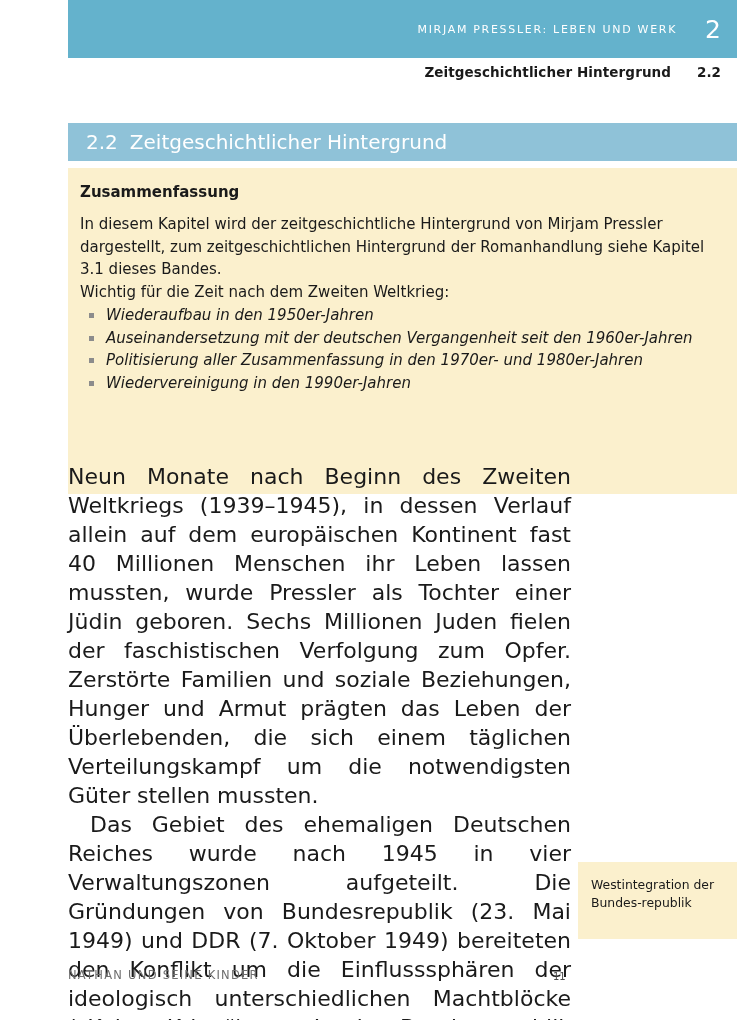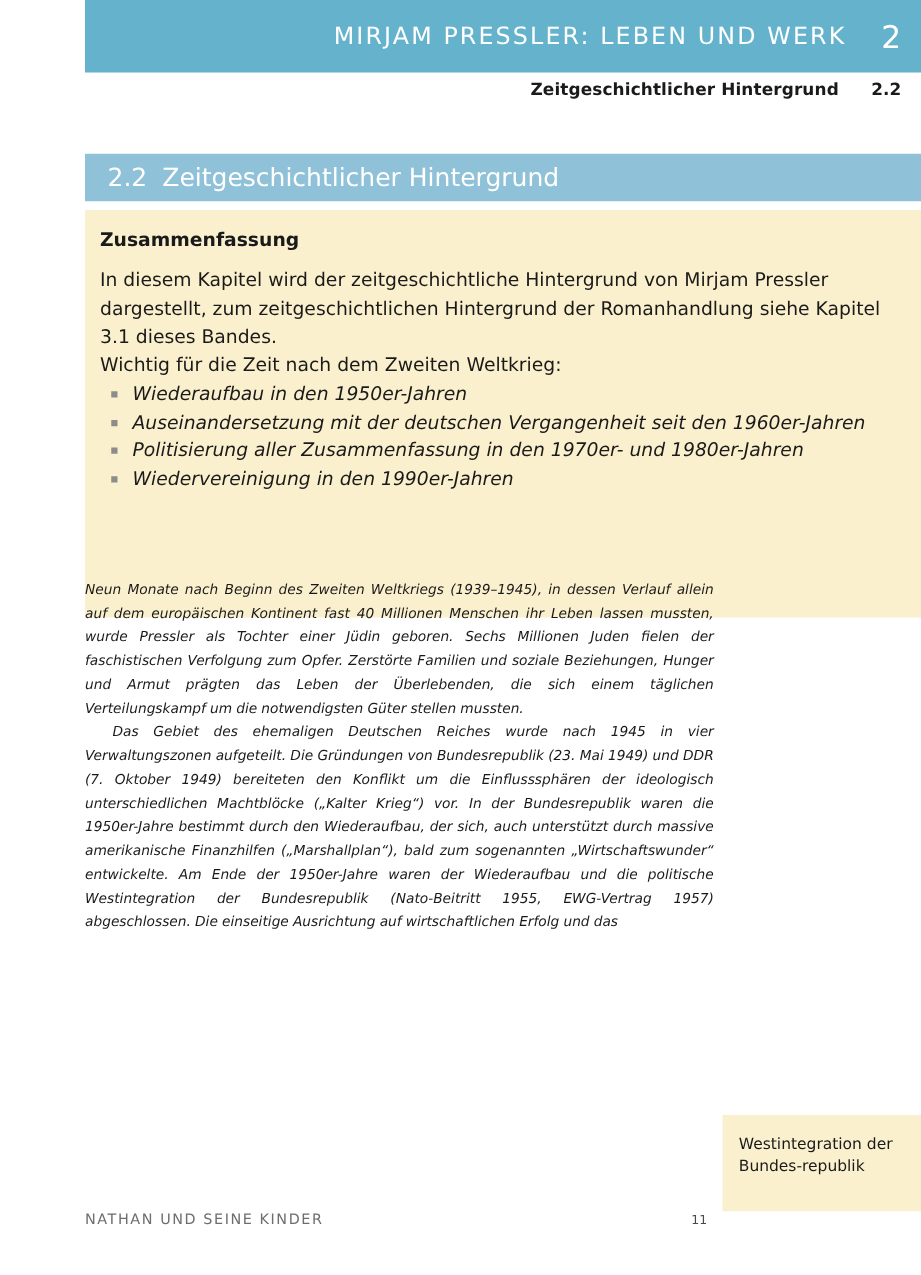--- a/index.html
+++ b/index.html
@@ -31,21 +31,21 @@
     right: 0;
     top: 0;
     height: 58px;
     display: flex;
     align-items: center;
     justify-content: flex-end;
     padding-right: 16px;
   }
   .running-head-title {
     color: #ffffff;
-    font-size: 19px;
+    font-size: 11px;
     letter-spacing: 1.7px;
     font-weight: 400;
     text-transform: uppercase;
     white-space: nowrap;
   }
   .running-head-chapnum {
     color: #ffffff;
     font-size: 25px;
     font-weight: 400;
     margin-left: 28px;
@@ -148,38 +148,37 @@
   }
 
   
   .body-col {
     position: absolute;
     left: 68px;
     top: 462px;
     width: 503px;
   }
   .body-para {
-    font-size: 11px;
-    line-height: 19px;
+    font-size: 22px;
+    line-height: 29px;
     color: #1a1a1a;
     margin: 0;
     text-align: justify;
     hyphens: none;
     word-spacing: -0.2px;
-    font-style: italic;
   }
   .body-para.indent {
     text-indent: 22px;
   }
 
   
   .margin-note {
     position: absolute;
     left: 578px;
-    top: 892px;
+    top: 862px;
     width: 159px;
     height: 77px;
     background: #fbf0cd;
     box-sizing: border-box;
     padding: 14px 10px 10px 13px;
   }
   .margin-note-text {
     font-size: 12.4px;
     line-height: 18px;
     color: #1a1a1a;

